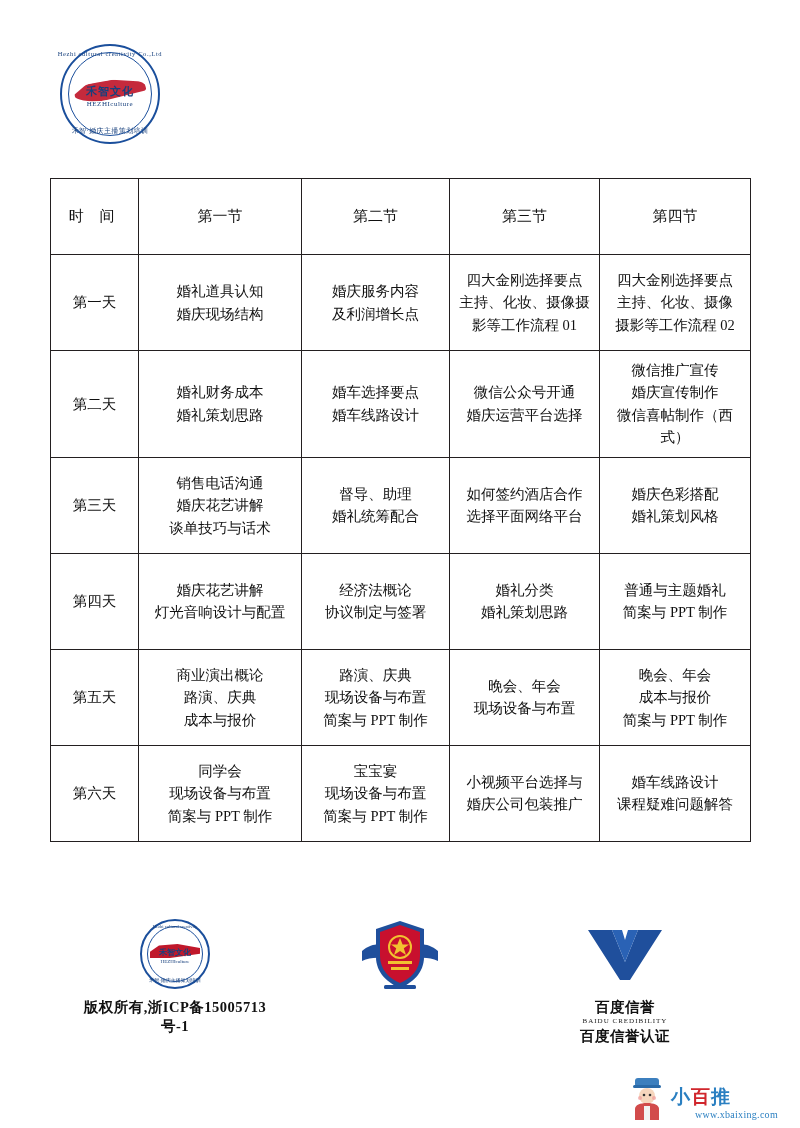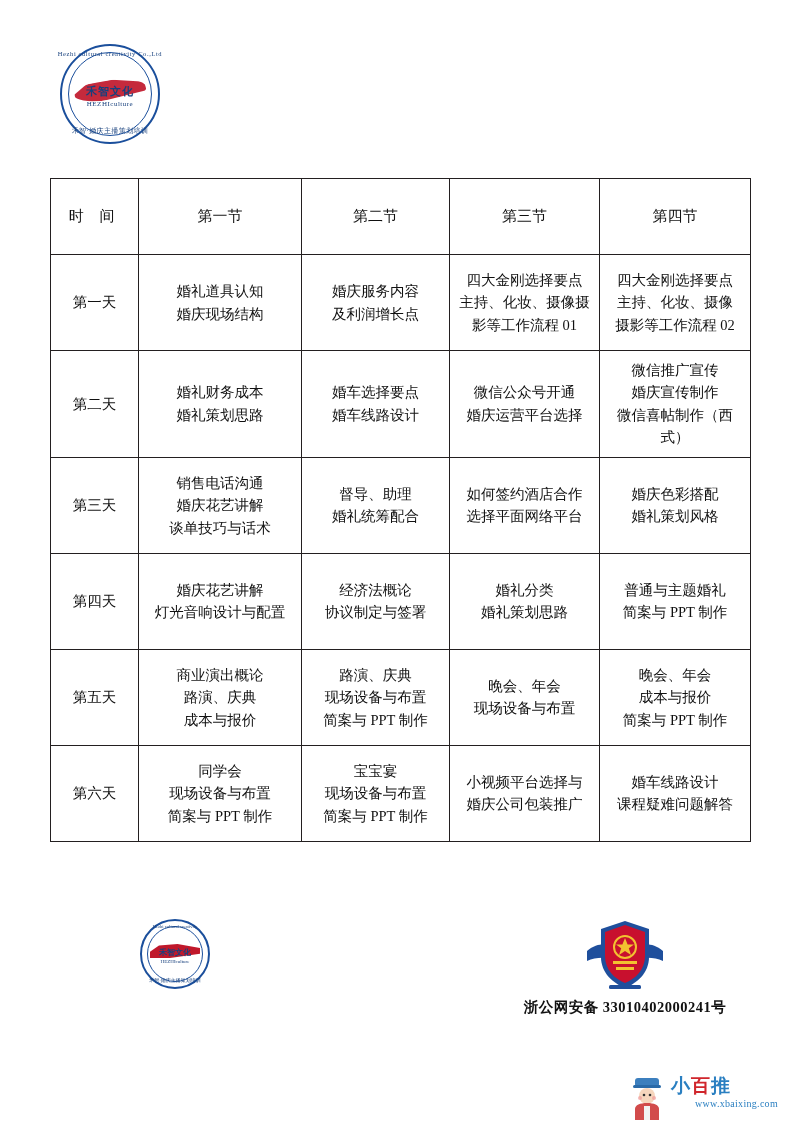--- a/index.html
+++ b/index.html
@@ -217,21 +217,21 @@
 
   
   .vmark { width: 86px; height: 60px; }
 
   
   .watermark {
     position: absolute;
     right: 22px;
     bottom: 8px;
     display: flex;
-    align-items: flex-start;
+    align-items: flex-end;
     gap: 4px;
   }
   .wm-person {
     width: 40px; height: 44px;
     position: relative;
   }
   .wm-text .big {
     font-size: 19px;
     font-weight: bold;
     color: #2a7fc1;
@@ -464,43 +464,54 @@
         <div class="seal">
           <div class="r1"></div>
           <div class="r2"></div>
           <div class="t0">Hezhi cultural creativity</div>
           <div class="sw"></div>
           <div class="t1">禾智文化</div>
           <div class="t2">HEZHIculture</div>
           <div class="t3">禾智·婚庆主播策划培训</div>
         </div>
       </div>
+      <div class="cap">版权所有,浙ICP备15005713号-1</div>
     </div>
 
     <div class="badge">
       <div class="art">
         <svg class="emblem" viewBox="0 0 84 74">
 
           <path d="M4 34 C14 26 24 26 30 30 L30 42 C22 40 12 40 4 44 Z" fill="#1f4f9c"></path>
           <path d="M80 34 C70 26 60 26 54 30 L54 42 C62 40 72 40 80 44 Z" fill="#1f4f9c"></path>
 
           <path d="M42 4 L66 12 L66 40 C66 56 54 66 42 71 C30 66 18 56 18 40 L18 12 Z" fill="#1f4f9c"></path>
           <path d="M42 8 L62 15 L62 39 C62 53 52 62 42 66 C32 62 22 53 22 39 L22 15 Z" fill="#c8102e"></path>
 
           <circle cx="42" cy="30" r="11" fill="none" stroke="#f2c230" stroke-width="2"></circle>
           <path d="M42 21 L44.6 27.4 L51 27.4 L45.8 31.3 L48 38 L42 34 L36 38 L38.2 31.3 L33 27.4 L39.4 27.4 Z" fill="#f2c230"></path>
           <rect x="30" y="44" width="24" height="3" fill="#f2c230"></rect>
           <rect x="33" y="50" width="18" height="3" fill="#f2c230"></rect>
 
           <rect x="26" y="68" width="32" height="4" rx="1.5" fill="#1f4f9c"></rect>
         </svg>
       </div>
-      <div class="cap">浙公网安备 33010402000241号</div>
     </div>
 
+    <div class="badge">
+      <div class="art">
+        <svg class="vmark" viewBox="0 0 86 60">
+          <path d="M6 6 L30 6 L43 38 L56 6 L80 6 L48 56 L38 56 Z" fill="#1f4f9c"></path>
+          <path d="M30 6 L43 38 L56 6 L46 6 L43 16 L40 6 Z" fill="#2a62b5"></path>
+        </svg>
+      </div>
+      <div class="cap">百度信誉</div>
+      <div class="sub">BAIDU CREDIBILITY</div>
+      <div class="cap2">百度信誉认证</div>
+    </div>
 
   </div>
 </div>
 
 <div class="watermark">
   <svg class="wm-person" viewBox="0 0 40 44">
     <rect x="8" y="2" width="24" height="9" rx="3" fill="#3c7fbe"></rect>
     <rect x="6" y="9" width="28" height="3" rx="1.5" fill="#2a6aa8"></rect>
     <circle cx="20" cy="20" r="8" fill="#f6d6bd"></circle>
     <circle cx="17" cy="19" r="1.3" fill="#333"></circle>

